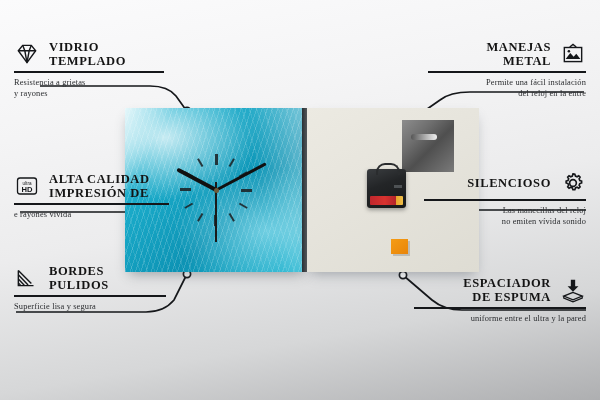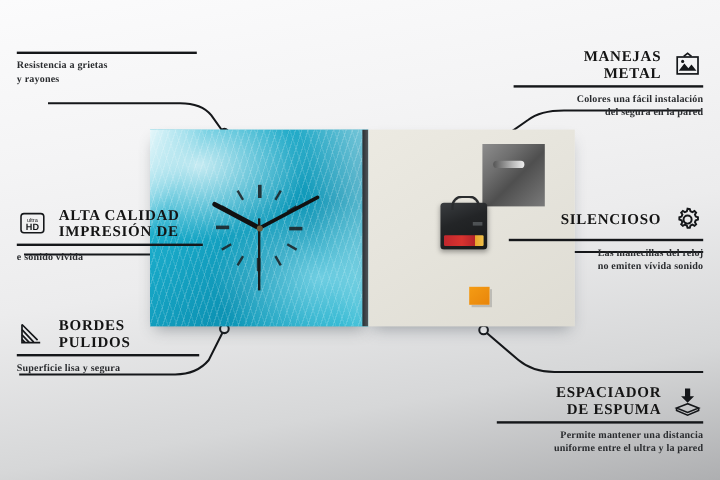--- a/index.html
+++ b/index.html
@@ -81,35 +81,35 @@
   }
 
   
   .feat{position:absolute;}
   .feat .row{display:flex;align-items:center;gap:9px;}
   .feat .title{
     font-size:12.5px;font-weight:700;letter-spacing:.6px;color:#141414;
     line-height:1.12;text-transform:uppercase;
   }
   .feat .rule{height:1.6px;background:#15171a;margin:3px 0 4px;}
-  .feat .desc{font-size:8.4px;color:#2a2c2f;line-height:1.35;letter-spacing:.15px;font-weight:bold;}
+  .feat .desc{font-size:8.4px;color:#2a2c2f;line-height:1.35;letter-spacing:.15px;}
   .feat.left .title{text-align:left;}
   .feat.left .desc{text-align:left;}
   .feat.right .row{justify-content:flex-end;}
   .feat.right .title{text-align:right;}
   .feat.right .desc{text-align:right;}
   .ico{width:26px;height:26px;flex:0 0 26px;color:#15171a;}
   .ico svg{display:block;width:26px;height:26px;}
 
   .f1{left:14px;top:40px;width:150px;}
   .f2{left:14px;top:172px;width:155px;}
   .f3{left:14px;top:264px;width:152px;}
   .f4{right:14px;top:40px;width:158px;}
   .f5{right:14px;top:170px;width:162px;}
-  .f6{right:14px;top:276px;width:172px;margin-top:44px;}
+  .f6{right:14px;top:276px;width:172px;}
 </style>
 </head>
 <body>
 
 <div id="stage">
 
   <svg class="wires" viewBox="0 0 600 400">
     <g fill="none" stroke="#15171a" stroke-width="1.7">
       <path d="M40 86 H150 Q168 86 176 96 L186 110"></path>
       <path d="M20 212 H148 Q163 212 170 204 L176 196"></path>
@@ -182,41 +182,53 @@
     </div>
     <div class="mech">
       <div class="loop"></div>
       <div class="dots"></div>
       <div class="batt"></div>
     </div>
     <div class="foam"></div>
   </div>
 
   <div class="feat left f1">
+    <div class="row">
+      <span class="ico">
+        <svg viewBox="0 0 24 24" fill="none" stroke="currentColor" stroke-width="1.3">
+          <path d="M4 9 L8 4 H16 L20 9 L12 20 Z"></path>
+          <path d="M4 9 H20 M8 4 L10 9 L12 20 M16 4 L14 9 L12 20"></path>
+        </svg>
+      </span>
+      <div>
+        <div class="title">VIDRIO</div>
+        <div class="title">TEMPLADO</div>
+      </div>
+    </div>
     <div class="rule"></div>
     <div class="desc">Resistencia a grietas</div>
     <div class="desc">y rayones</div>
   </div>
 
   <div class="feat left f2">
     <div class="row">
       <span class="ico">
         <svg viewBox="0 0 26 26" fill="none" stroke="currentColor" stroke-width="1.3">
           <rect x="3.5" y="5" width="19" height="16" rx="2.5"></rect>
           <text x="13" y="12.4" font-family="Liberation Sans, sans-serif" font-size="4.6" text-anchor="middle" fill="currentColor" stroke="none">ultra</text>
           <text x="13" y="18.6" font-family="Liberation Sans, sans-serif" font-size="7.6" font-weight="bold" text-anchor="middle" fill="currentColor" stroke="none">HD</text>
         </svg>
       </span>
       <div>
         <div class="title">ALTA CALIDAD</div>
         <div class="title">IMPRESIÓN DE</div>
       </div>
     </div>
     <div class="rule"></div>
-    <div class="desc">e sonido vívida</div>
+    <div class="desc">e rayones vívida</div>
   </div>
 
   <div class="feat left f3">
     <div class="row">
       <span class="ico">
         <svg viewBox="0 0 24 24" fill="none" stroke="currentColor" stroke-width="1.3">
           <path d="M4 5 L4 19 L18 19"></path>
           <path d="M4 5 L16 17 M4 9 L13 18.5 M4 13 L9.5 18.7 M4 16.5 L6.2 18.8"></path>
         </svg>
       </span>
@@ -238,22 +250,22 @@
       <span class="ico">
         <svg viewBox="0 0 24 24" fill="none" stroke="currentColor" stroke-width="1.3">
           <path d="M9 5.5 L12 3.2 L15 5.5"></path>
           <rect x="4" y="6" width="16" height="13"></rect>
           <path d="M5.2 16.5 L9.5 11 L12.6 14.6 L15 11.8 L18.8 16.5 Z" fill="currentColor" stroke="none"></path>
           <circle cx="8.2" cy="9.4" r="1.2" fill="currentColor" stroke="none"></circle>
         </svg>
       </span>
     </div>
     <div class="rule"></div>
-    <div class="desc">Colores una fácil instalación</div>
-    <div class="desc">del segura en la pared</div>
+    <div class="desc">Permite una fácil instalación</div>
+    <div class="desc">del reloj en la entre</div>
   </div>
 
   <div class="feat right f5">
     <div class="row">
       <div>
         <div class="title">SILENCIOSO</div>
       </div>
       <span class="ico">
         <svg viewBox="0 0 24 24" fill="none" stroke="currentColor" stroke-width="1.5">
           <path d="M12 3.6 l1.7 .35 .55 1.7 1.5 .62 1.55-.9 1.25 1.25 -.9 1.55 .62 1.5 1.7 .55 0 1.76 -1.7 .55 -.62 1.5 .9 1.55 -1.25 1.25 -1.55-.9 -1.5 .62 -.55 1.7 -1.76 0 -.55-1.7 -1.5-.62 -1.55 .9 -1.25-1.25 .9-1.55 -.62-1.5 -1.7-.55 0-1.76 1.7-.55 .62-1.5 -.9-1.55 1.25-1.25 1.55 .9 1.5-.62 .55-1.7 z"></path>
@@ -274,17 +286,16 @@
       </div>
       <span class="ico">
         <svg viewBox="0 0 24 24" fill="none" stroke="currentColor" stroke-width="1.2">
           <path d="M10 2.5 h4 v6 h3 l-5 5 -5-5 h3 z" fill="currentColor" stroke="none"></path>
           <path d="M12 14.2 L3.5 17.6 L12 21 L20.5 17.6 Z"></path>
           <path d="M3.5 17.6 v1.9 L12 23 l8.5-3.5 v-1.9"></path>
         </svg>
       </span>
     </div>
     <div class="rule"></div>
-    <div class="desc">Permite mantener una distancia</div>
     <div class="desc">uniforme entre el ultra y la pared</div>
   </div>
 
 </div>
 
 </body></html>

